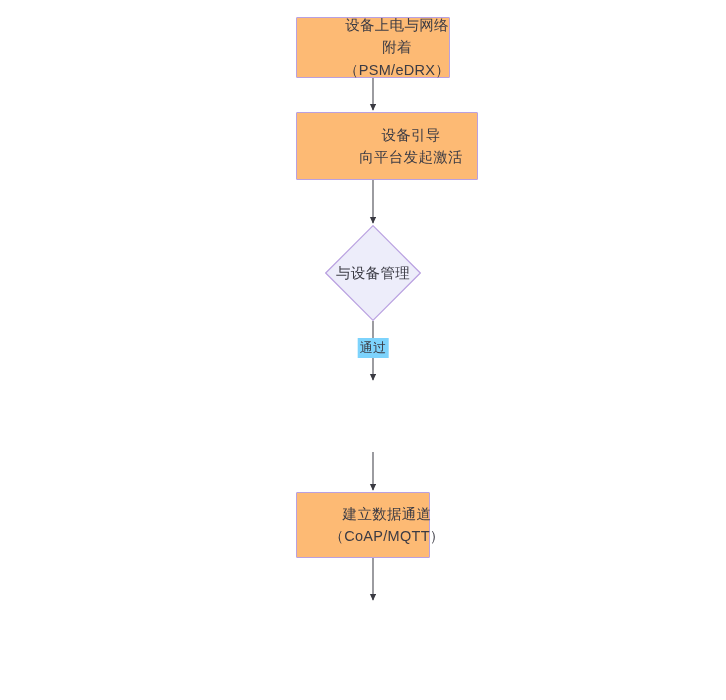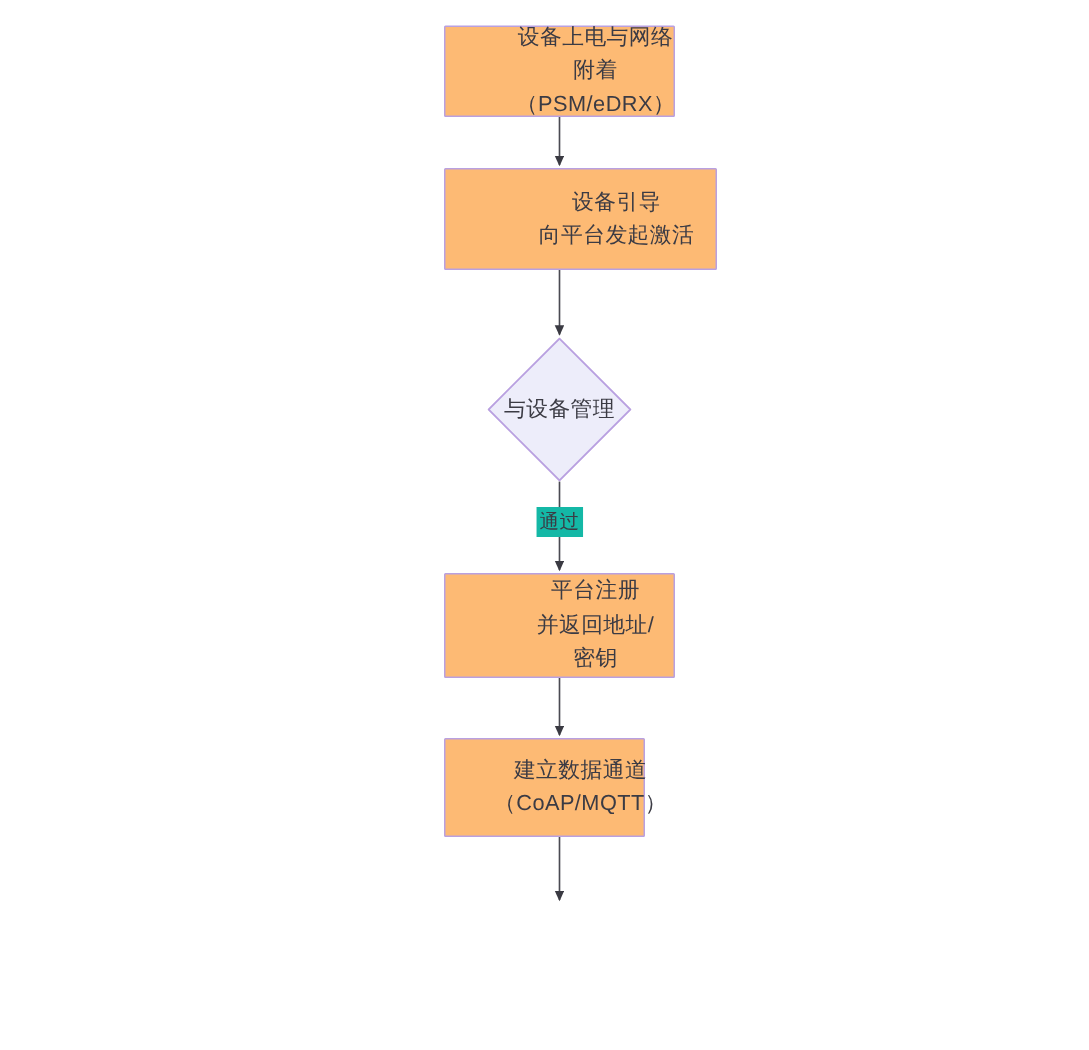--- a/index.html
+++ b/index.html
@@ -65,21 +65,21 @@
     font-size: 14.5px;
     line-height: 1.55;
     color: #3b3b44;
     letter-spacing: 0.3px;
     z-index: 2;
   }
   .edge-label {
     position: absolute;
     font-size: 13px;
     color: #3b3b44;
-    background: #14b8a6;
+    background: #7dd3fc;
     padding: 1px 2px;
     letter-spacing: 0.3px;
     white-space: nowrap;
     transform: translateX(-50%);
   }
 </style>
 </head>
 <body>
 
 <div id="flowchart-canvas">
@@ -119,24 +119,20 @@
 
   <div class="node node-decision" style="left:325px; top:225px; width:96px; height:96px;">
     <svg class="diamond-shape" viewBox="0 0 96 96" preserveAspectRatio="none">
       <polygon points="48,0.7 95.3,48 48,95.3 0.7,48" fill="#ededfa" stroke="#b9a0e0" stroke-width="1.2"></polygon>
     </svg>
     <span class="diamond-label">与设备管理</span>
   </div>
 
   <div class="edge-label" style="left:373px; top:338px;">通过</div>
 
-  <div class="node node-process" style="left:296px; top:382px; width:154px; height:70px;">
-    <span class="node-label">平台注册
-并返回地址/密钥</span>
-  </div>
 
   <div class="node node-process" style="left:296px; top:492px; width:134px; height:66px;">
     <span class="node-label">建立数据通道
 （CoAP/MQTT）</span>
   </div>
 
 
 </div>
 
 </body></html>

